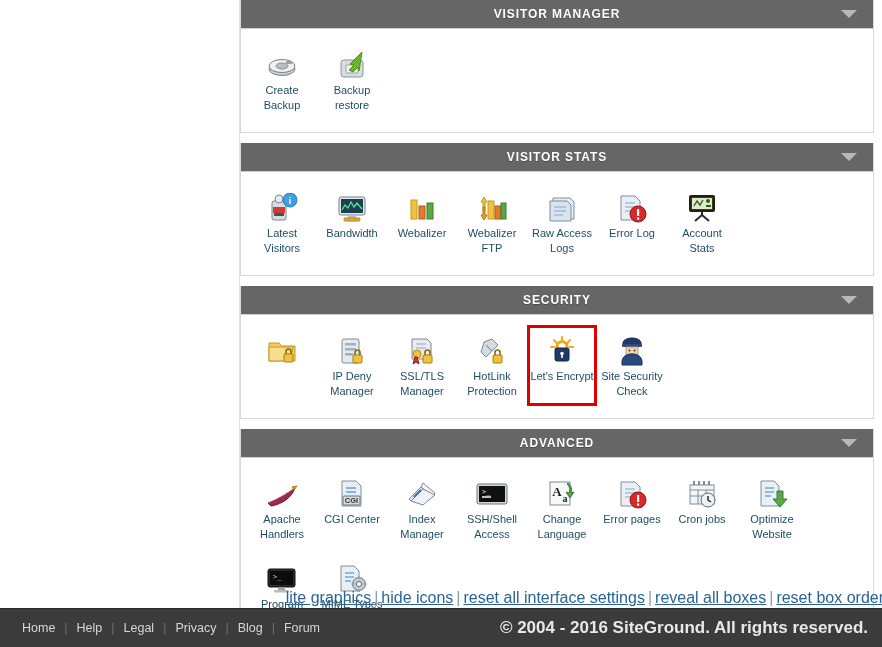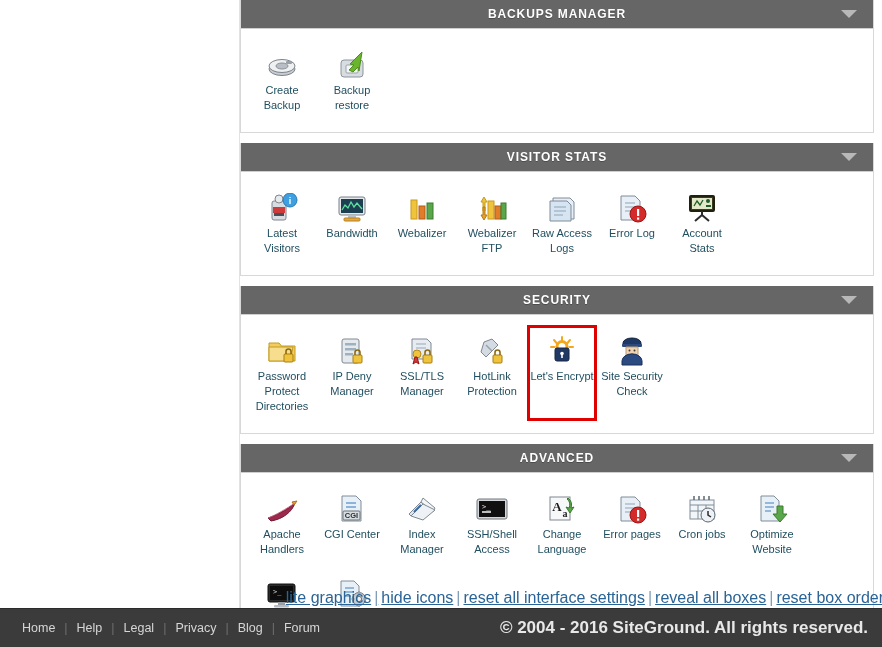--- a/index.html
+++ b/index.html
@@ -185,21 +185,21 @@
   }
 </style>
 </head>
 <body>
 
 <div id="page">
   <div id="left-gutter"></div>
   <div id="panel-column">
       <div class="box first">
         <div class="box-header">
-          <span class="box-title">BACKUPS MANAGER</span>
+          <span class="box-title">VISITOR MANAGER</span>
           <span class="box-toggle"></span>
         </div>
         <div class="box-body">
           <a class="item">
             <span class="ico">
               <svg width="34" height="26" viewBox="0 0 34 26">
     <ellipse cx="17" cy="15" rx="13" ry="6.5" fill="#c9ccd1" stroke="#7d838b"></ellipse>
     <ellipse cx="17" cy="12" rx="13" ry="6.5" fill="#eef0f2" stroke="#7d838b"></ellipse>
     <ellipse cx="17" cy="12" rx="6" ry="3" fill="#b9bdc4" stroke="#8a9098"></ellipse>
     <rect x="21" y="7" width="6" height="3" rx="1" fill="#9aa0a8"></rect>
@@ -321,21 +321,20 @@
         <div class="box-body">
           <a class="item">
             <span class="ico">
               <svg width="32" height="30" viewBox="0 0 32 30">
     <path d="M3 7 h10 l2.5 3 H29 v15 H3z" fill="#f2cd5e" stroke="#c39a20"></path>
     <path d="M3 11 h24 l-3 14 H3z" fill="#f7dd8e" stroke="#c39a20"></path>
     <rect x="18" y="18" width="9" height="8" rx="1" fill="#f0c33c" stroke="#a97f13"></rect>
     <path d="M20 18 v-2.5 a2.5 2.5 0 0 1 5 0 V18" fill="none" stroke="#8c6a10" stroke-width="1.6"></path>
   </svg>
             </span>
-            <span class="lbl">Password Protect Directories</span>
           </a>
           <a class="item">
             <span class="ico">
               <svg width="32" height="30" viewBox="0 0 32 30">
     <rect x="6" y="3" width="17" height="24" rx="2" fill="#e5eaef" stroke="#808890"></rect>
     <rect x="9" y="7" width="11" height="2.5" fill="#9fb0bf"></rect>
     <rect x="9" y="12" width="11" height="2.5" fill="#9fb0bf"></rect>
     <rect x="9" y="17" width="8" height="2.5" fill="#9fb0bf"></rect>
     <rect x="17" y="19" width="9" height="8" rx="1" fill="#f0c33c" stroke="#a97f13"></rect>
     <path d="M19 19 v-2.5 a2.5 2.5 0 0 1 5 0 V19" fill="none" stroke="#8c6a10" stroke-width="1.6"></path>

